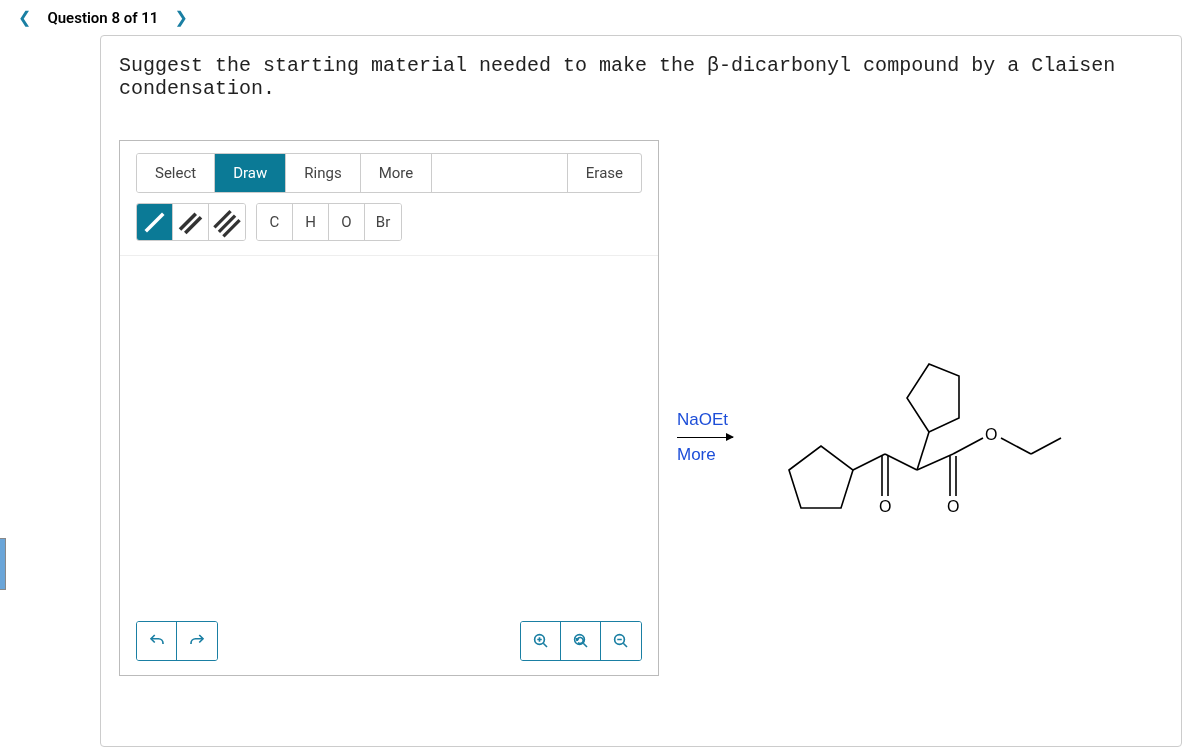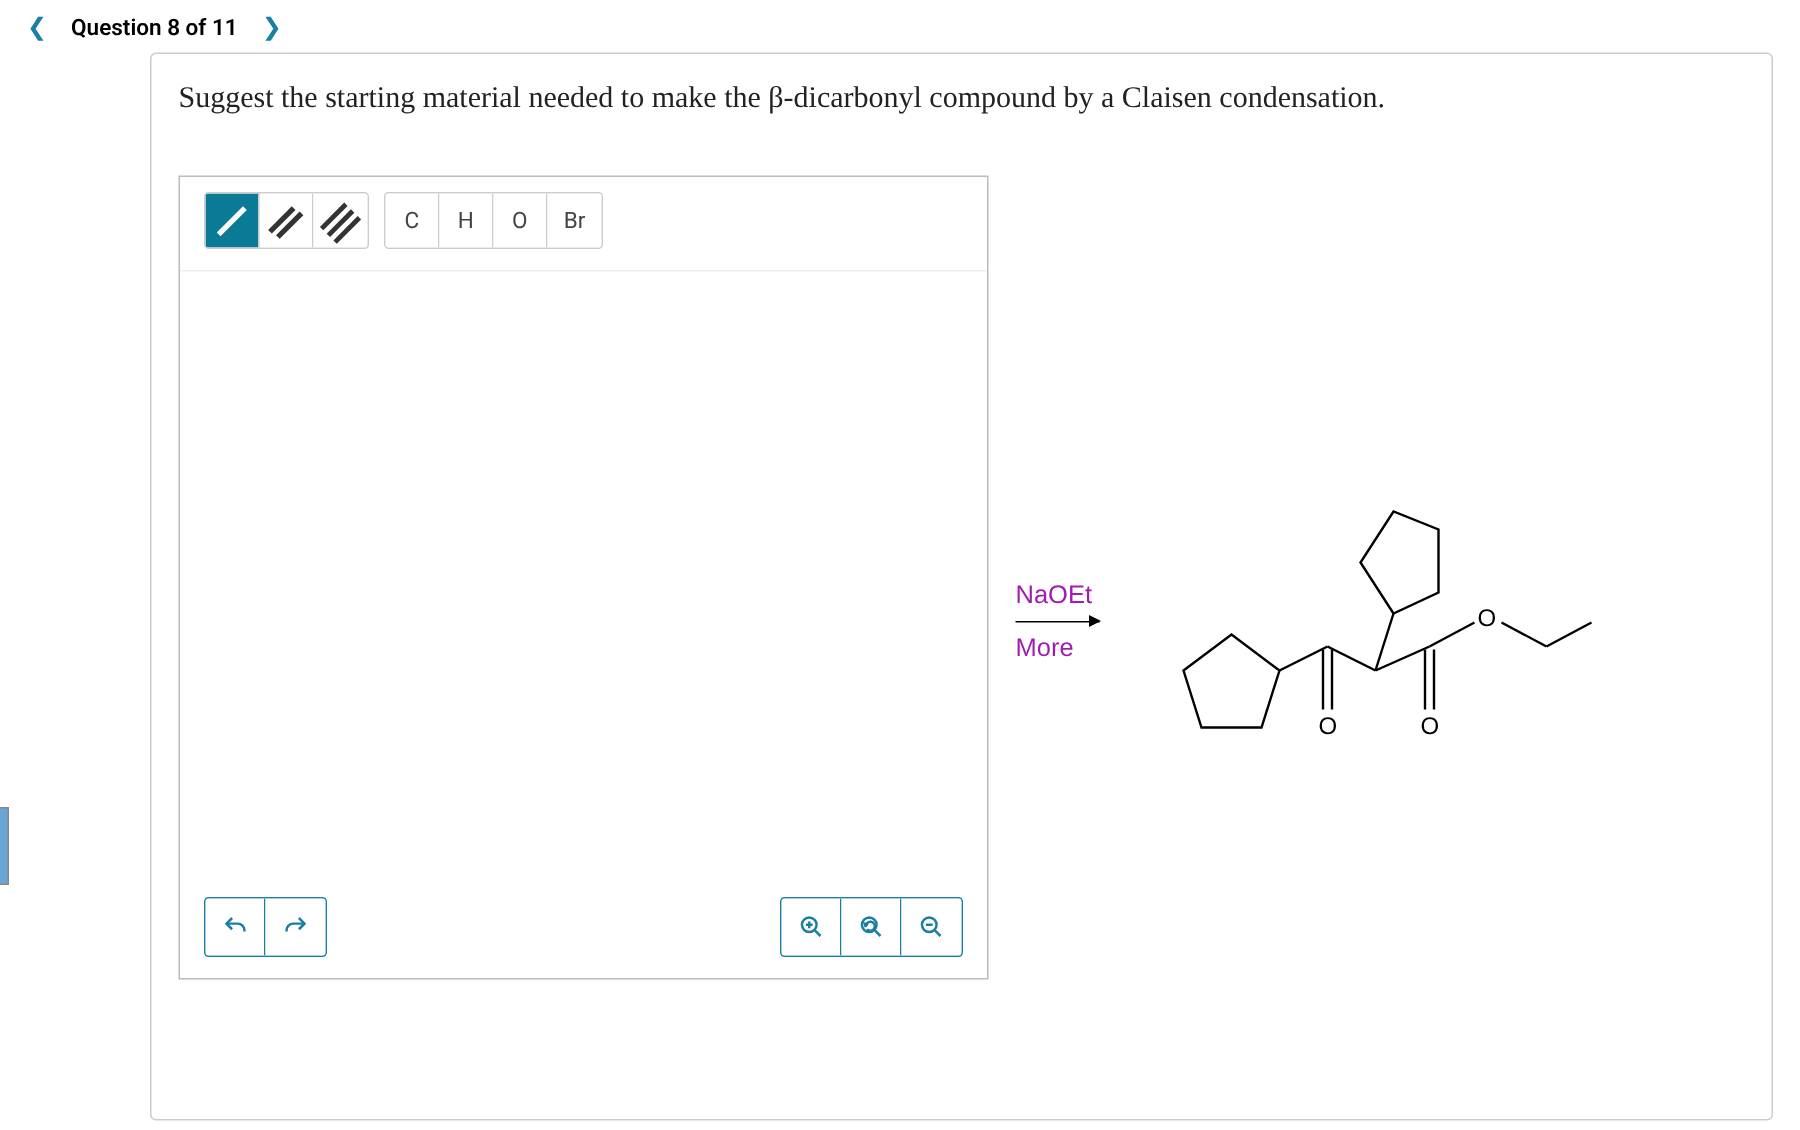--- a/index.html
+++ b/index.html
@@ -33,21 +33,21 @@
     .main-card {
       margin: 0 18px 0 100px;
       border: 1px solid #ccc;
       border-radius: 4px;
       padding: 18px 18px 30px 18px;
       height: 712px;
       position: relative;
     }
 
     .prompt {
-      font-family: Liberation Serif, serif;
+      font-family: Liberation Mono, monospace;
       font-size: 20px;
       color: #222;
       margin-bottom: 40px;
     }
 
     .content-row {
       display: flex;
       align-items: flex-start;
       gap: 18px;
     }
@@ -183,21 +183,21 @@
       gap: 8px;
       margin-top: 270px;
       font-family: Arial, sans-serif;
     }
     .reaction-arrow-wrap {
       display: flex;
       flex-direction: column;
       align-items: flex-start;
       gap: 4px;
     }
-    .reagent { font-size: 17px; color: #a21caf; }
+    .reagent { font-size: 17px; color: #1d4ed8; }
     .arrow-line {
       width: 56px;
       height: 1px;
       background: #000;
       position: relative;
       margin: 3px 0;
     }
     .arrow-line::after {
       content: '';
       position: absolute;
@@ -234,20 +234,29 @@
   <span class="nav-arrow">❯</span>
 </div>
 
 <div class="main-card">
   <div class="prompt">Suggest the starting material needed to make the β-dicarbonyl compound by a Claisen condensation.</div>
 
   <div class="content-row">
 
     <div class="drawing-area">
 
+      <div class="toolbar-top">
+        <div class="tab-group">
+          <div class="tab">Select</div>
+          <div class="tab active">Draw</div>
+          <div class="tab">Rings</div>
+          <div class="tab">More</div>
+          <div class="erase-btn" style="margin-left:auto;border-left:1px solid #ccc">Erase</div>
+        </div>
+      </div>
 
       <div class="toolbar-second">
         <div class="bond-group">
           <div class="bond-btn active">
             <svg viewBox="0 0 20 20">
                 <line x1="5" y1="15" x2="15" y2="5" stroke="#fff" stroke-width="2"></line>
               </svg>
           </div>
           <div class="bond-btn">
             <svg viewBox="0 0 20 20">

